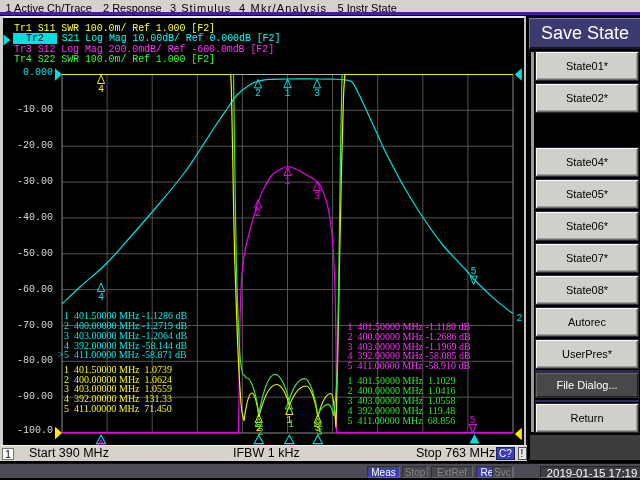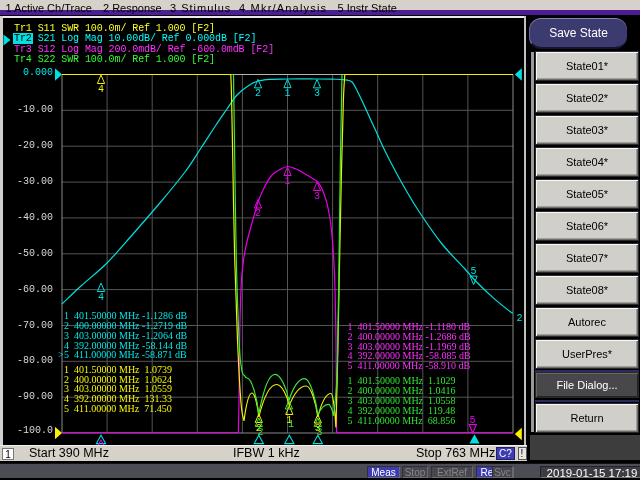--- a/index.html
+++ b/index.html
@@ -1,19 +1,19 @@
 <!DOCTYPE html>
 <html><head><meta charset="utf-8"><style>
 * { margin:0; padding:0; box-sizing:border-box; }
 html,body { width:640px; height:480px; background:#000; overflow:hidden;
   font-family:"Liberation Sans",sans-serif; }
 #scr { position:relative; width:640px; height:480px; background:#000; }
 .ovl { position:absolute; left:0; top:0; pointer-events:none; }
 #menu { position:absolute; left:0; top:0; width:640px; height:15px; background:#d6d2ca;
-  border-bottom:5px solid #4c1d95; color:#000; font-size:11px; line-height:14px; }
+  border-bottom:3px solid #4c1d95; color:#000; font-size:11px; line-height:14px; }
 #menu span { position:absolute; top:0.5px; white-space:pre; }
 #tline { position:absolute; left:0; top:16px; width:528px; height:2px; background:#e8e8e4; }
 #lline { position:absolute; left:0; top:16px; width:2.5px; height:444px; background:#d0d0cc; }
 #rline { position:absolute; left:524px; top:16px; width:2px; height:444px; background:#c0c0bc; }
 .tln { position:absolute; font-family:"Liberation Mono",monospace; font-size:10px;
   line-height:10px; letter-spacing:-0.09px; white-space:pre; z-index:2; }
 .tbl { position:absolute; font-family:Liberation Serif, serif; font-size:10px;
   line-height:10px; white-space:pre; z-index:2; }
 .ylb { position:absolute; left:0; width:53px; text-align:right;
   font-family:"Liberation Mono",monospace; font-size:10px; line-height:10px; z-index:2; }
@@ -32,23 +32,23 @@
 .sseg { position:absolute; top:1.5px; height:12px; text-align:center; line-height:12px;
   border:1px solid #2e2e34; border-right-color:#6a6a72; border-bottom-color:#6a6a72; }
 .on  { background:#3c3cb4; color:#fff; }
 .off { background:#46464c; color:#84848a; }
 #date { position:absolute; left:540px; top:1.5px; width:104px; height:12.5px; background:#3c3c42;
   color:#fff; border:1px solid #222; border-right-color:#777; border-bottom-color:#777;
   font-size:11.5px; line-height:12px; text-align:center; white-space:pre; }
 #panel { position:absolute; left:526px; top:16px; width:114px; height:464px; background:#000; }
 #pfoot { position:absolute; left:530px; top:435px; width:110px; height:25px; background:#3d3d3d; }
 #slider { position:absolute; left:531px; top:52px; width:2.5px; height:380px; background:#9a9a9a; }
-#save { position:absolute; left:529px; top:17.5px; width:98px; height:31.5px; background:#3b3b70;
+#save { position:absolute; left:529px; top:17.5px; width:111px; height:31.5px; background:#3b3b70;
   border-top:1.5px solid #8484b4; border-left:1px solid #6a6aa0; border-bottom:2px solid #15152e;
-  color:#fff; font-size:12px; text-align:center; line-height:29px;border-radius:12px; }
+  color:#fff; font-size:18px; text-align:center; line-height:29px; }
 .btn { position:absolute; left:535px; width:104px; height:30px; background:#d0cfca;
   color:#000; font-size:11px; text-align:center; line-height:29px;
   border:1px solid #2a2a2e;
   box-shadow:inset 1px 1px 0 #f8f8f6, inset -1.5px -1.5px 0 #6e6e6e; }
 .dark { background:#48484a; color:#fff;
   box-shadow:inset 1px 1px 0 #666, inset -1px -1px 0 #222; line-height:25px; }
 </style></head>
 <body>
 <div id="scr">
 <div id="menu">
@@ -105,21 +105,21 @@
       <text x="319.5" y="435" fill="#3ce83c" text-anchor="middle" class="mkt">3</text>
       <polygon points="101.0,435.2 96.4,443.6 105.6,443.6" fill="none" stroke="#00e0e0" stroke-width="1.1"></polygon>
       <polygon points="258.8,435.2 254.2,443.6 263.4,443.6" fill="none" stroke="#00e0e0" stroke-width="1.1"></polygon>
       <polygon points="289.3,435.2 284.7,443.6 293.9,443.6" fill="none" stroke="#00e0e0" stroke-width="1.1"></polygon>
       <polygon points="317.8,435.2 313.2,443.6 322.4,443.6" fill="none" stroke="#00e0e0" stroke-width="1.1"></polygon>
       <polygon points="101.0,440.0 96.4,448.0 105.6,448.0" fill="none" stroke="#e800e8" stroke-width="1.1"></polygon>
       <polygon points="474.5,434.3 469.4,443.6 479.6,443.6" fill="#00e0e0"></polygon>
       <text x="516.5" y="320.5" fill="#00e0e0" class="mkt">2</text>
     </svg>
 <div class="tln" style="left:14px;top:23.8px;color:#ffff20">Tr1&nbsp;S11&nbsp;SWR&nbsp;100.0m/&nbsp;Ref&nbsp;1.000&nbsp;[F2]</div>
-    <div class="tln" style="left:14px;top:34.2px;color:#00ffff"><span style="background:#00e0e0;color:#000;padding:0 1px;margin:0 -1px">Tr2</span>&nbsp;S21&nbsp;Log&nbsp;Mag&nbsp;10.00dB/&nbsp;Ref&nbsp;0.000dB&nbsp;[F2]</div>
+    <div class="tln" style="left:14px;top:34.2px;color:#00ffff"><span style="background:#00e0e0;color:#000;padding:0 13px;margin:0 -1px">Tr2</span>&nbsp;S21&nbsp;Log&nbsp;Mag&nbsp;10.00dB/&nbsp;Ref&nbsp;0.000dB&nbsp;[F2]</div>
     <div class="tln" style="left:14px;top:44.6px;color:#ff30ff">Tr3&nbsp;S12&nbsp;Log&nbsp;Mag&nbsp;200.0mdB/&nbsp;Ref&nbsp;-600.0mdB&nbsp;[F2]</div>
     <div class="tln" style="left:14px;top:55px;color:#30ff30">Tr4&nbsp;S22&nbsp;SWR&nbsp;100.0m/&nbsp;Ref&nbsp;1.000&nbsp;[F2]</div>
     <svg class="ovl" style="z-index:2" width="640" height="480">
       <polygon points="3.5,34.5 3.5,45.5 10.5,40" fill="#00e0e0"></polygon>
     </svg>
 <div class="ylb" style="top:68.0px;color:#00e8e8">0.000</div>
     <div class="ylb" style="top:105.3px;color:#d8d8d8">-10.00</div>
     <div class="ylb" style="top:141.2px;color:#d8d8d8">-20.00</div>
     <div class="ylb" style="top:177.1px;color:#d8d8d8">-30.00</div>
     <div class="ylb" style="top:212.9px;color:#d8d8d8">-40.00</div>
@@ -161,21 +161,20 @@
  <span style="left:416px">Stop 763 MHz</span>
  <div id="cq">C?</div>
  <div id="bang">!</div>
 </div>
 <div id="panel"></div>
 <div id="pfoot"></div>
 <div id="slider"></div>
 <div id="save">Save State</div>
 <div class="btn" style="top:51px">State01*</div>
     <div class="btn" style="top:83px">State02*</div>
-    <div class="btn" style="top:115px">State03*</div>
     <div class="btn" style="top:147px">State04*</div>
     <div class="btn" style="top:179px">State05*</div>
     <div class="btn" style="top:211px">State06*</div>
     <div class="btn" style="top:243px">State07*</div>
     <div class="btn" style="top:275px">State08*</div>
     <div class="btn" style="top:307px">Autorec</div>
     <div class="btn" style="top:339px">UserPres*</div>
     <div class="btn dark" style="top:372px;height:26px">File Dialog...</div>
     <div style="position:absolute;left:535px;width:104px;top:370px;height:2px;background:#2a2a5e"></div>
     <div style="position:absolute;left:535px;width:104px;top:400px;height:2px;background:#2a2a5e"></div>

